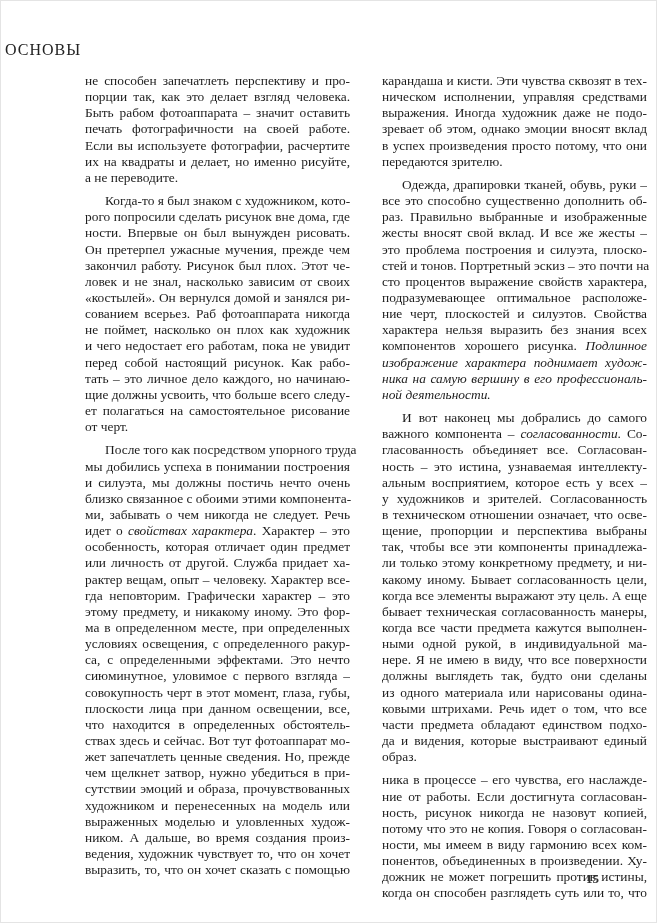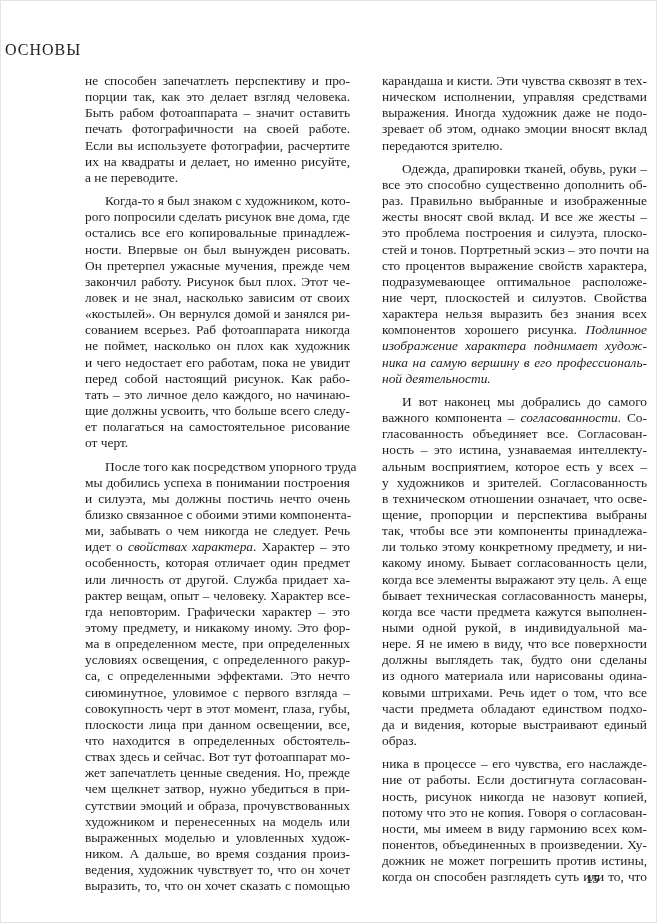--- a/index.html
+++ b/index.html
@@ -32,21 +32,20 @@
         <span class="line">порции так, как это делает взгляд человека.</span>
         <span class="line">Быть рабом фотоаппарата – значит оставить</span>
         <span class="line">печать фотографичности на своей работе.</span>
         <span class="line">Если вы используете фотографии, расчертите</span>
         <span class="line">их на квадраты и делает, но именно рисуйте,</span>
         <span class="line last">а не переводите.</span>
       </div>
       <div class="para">
         <span class="line indent">Когда-то я был знаком с художником, кото-</span>
         <span class="line">рого попросили сделать рисунок вне дома, где</span>
-        <span class="line">остались все его копировальные принадлеж-</span>
         <span class="line">ности. Впервые он был вынужден рисовать.</span>
         <span class="line">Он претерпел ужасные мучения, прежде чем</span>
         <span class="line">закончил работу. Рисунок был плох. Этот че-</span>
         <span class="line">ловек и не знал, насколько зависим от своих</span>
         <span class="line">«костылей». Он вернулся домой и занялся ри-</span>
         <span class="line">сованием всерьез. Раб фотоаппарата никогда</span>
         <span class="line">не поймет, насколько он плох как художник</span>
         <span class="line">и чего недостает его работам, пока не увидит</span>
         <span class="line">перед собой настоящий рисунок. Как рабо-</span>
         <span class="line">тать – это личное дело каждого, но начинаю-</span>
@@ -83,20 +82,21 @@
         <span class="line">ведения, художник чувствует то, что он хочет</span>
         <span class="line">выразить, то, что он хочет сказать с помощью</span>
       </div>
     </div>
   <div class="col right">
       <div class="para">
         <span class="line">карандаша и кисти. Эти чувства сквозят в тех-</span>
         <span class="line">ническом исполнении, управляя средствами</span>
         <span class="line">выражения. Иногда художник даже не подо-</span>
         <span class="line">зревает об этом, однако эмоции вносят вклад</span>
+        <span class="line">в успех произведения просто потому, что они</span>
         <span class="line last">передаются зрителю.</span>
       </div>
       <div class="para">
         <span class="line indent">Одежда, драпировки тканей, обувь, руки –</span>
         <span class="line">все это способно существенно дополнить об-</span>
         <span class="line">раз. Правильно выбранные и изображенные</span>
         <span class="line">жесты вносят свой вклад. И все же жесты –</span>
         <span class="line">это проблема построения и силуэта, плоско-</span>
         <span class="line">стей и тонов. Портретный эскиз – это почти на</span>
         <span class="line">сто процентов выражение свойств характера,</span>

